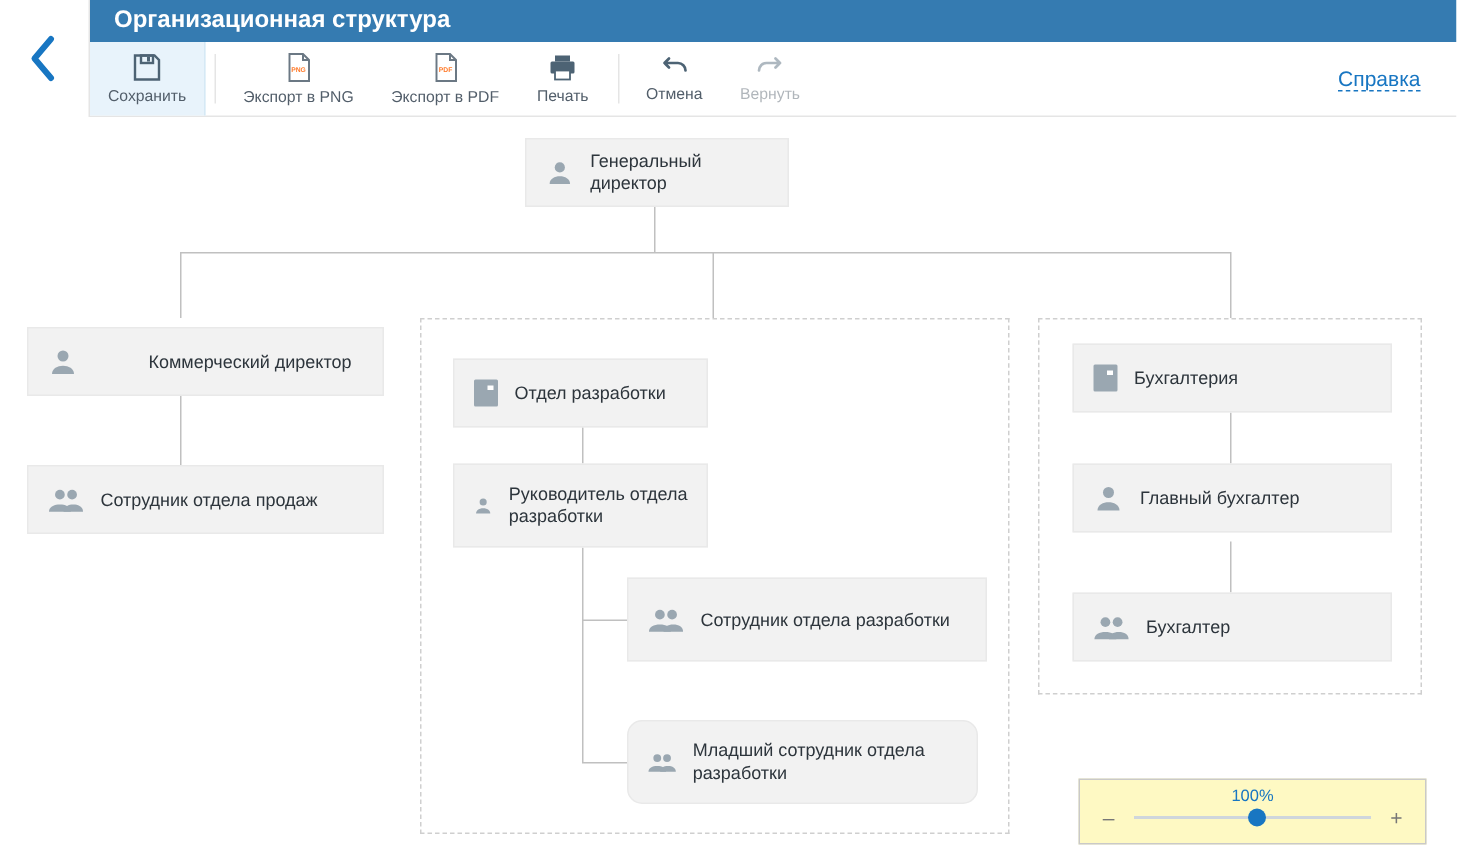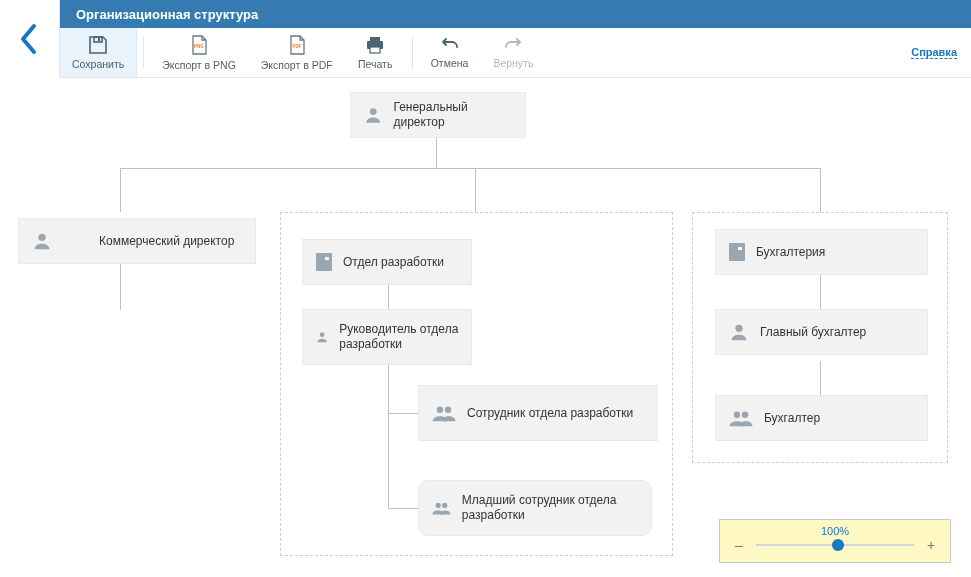--- a/index.html
+++ b/index.html
@@ -22,21 +22,21 @@
     color:var(--txt);
     position:relative;
     background:#fff;
     overflow:hidden;
   }
   
   .titlebar{
     position:absolute;left:60px;right:0;top:0;height:28px;
     background:#357bb1;
     display:flex;align-items:center;
-    color:#fff;font-weight:600;font-size:13px;
+    color:#fff;font-weight:600;font-size:16px;
     padding-left:16px;
     text-align:right;
   }
   .back-strip{
     position:absolute;left:0;top:0;width:60px;height:78px;
     background:#fff;display:flex;align-items:center;justify-content:center;
     border-right:1px solid #e5e5e5;
     cursor:pointer;
   }
   .toolbar{
@@ -49,24 +49,24 @@
     gap:4px;padding:0 12px;min-width:60px;
     border-right:1px solid transparent;
     cursor:pointer;
     color:#525e6a;
   }
   .tb-btn .lbl{font-size:10.5px;color:#525e6a;white-space:nowrap;}
   .tb-btn.active{background:#e8f3fb;border-right:1px solid #d6e9f5;}
   .tb-btn.disabled{opacity:.45;cursor:default;}
   .tb-sep{width:1px;background:#e5e5e5;margin:8px 6px;}
   .help{
-    margin-left:auto;align-self:center;margin-right:14px;
-    color:var(--blue);font-weight:700;
+    margin-left:auto;align-self:center;margin-right:24px;
+    color:var(--blue);font-weight:400;
     border-bottom:1px dashed var(--blue);
-    cursor:pointer;font-size:11px;
+    cursor:pointer;font-size:14px;
   }
   
   .canvas{
     position:absolute;left:0;right:0;top:78px;bottom:0;padding-left:16px;
   }
   .node{
     position:absolute;background:var(--grey-bg);
     border:1px solid #e9e9e9;
     display:flex;align-items:center;gap:10px;
     padding:0 12px;
@@ -198,20 +198,29 @@
   </div>
 
   <div class="node" style="left:18px;top:140px;width:238px;gap:46px;">
     <svg width="22" height="22" viewBox="0 0 24 24">
         <circle cx="12" cy="8" r="4" fill="#9aa7b1"></circle>
         <path d="M4 21c0-4 4-6 8-6s8 2 8 6" fill="#9aa7b1"></path>
       </svg>
     <span class="txt">Коммерческий директор</span>
   </div>
 
+  <div class="node" style="left:18px;top:232px;width:238px;">
+    <svg width="26" height="22" viewBox="0 0 32 24">
+        <circle cx="11" cy="8" r="4" fill="#9aa7b1"></circle>
+        <circle cx="21" cy="8" r="4" fill="#9aa7b1"></circle>
+        <path d="M2 22c0-4 4-6 9-6s9 2 9 6" fill="#9aa7b1"></path>
+        <path d="M14 22c0-4 3.5-6 8-6s8 2 8 6" fill="#9aa7b1"></path>
+      </svg>
+    <span class="txt">Сотрудник отдела продаж</span>
+  </div>
 
   <div class="node" style="left:302px;top:161px;width:170px;">
     <svg width="18" height="20" viewBox="0 0 18 20">
         <rect x="1" y="1" width="16" height="18" rx="1" fill="#9aa7b1"></rect>
         <rect x="10" y="5" width="4" height="3" fill="#fff"></rect>
       </svg>
     <span class="txt">Отдел разработки</span>
   </div>
 
   <div class="node multiline" style="left:302px;top:231px;width:170px;">

